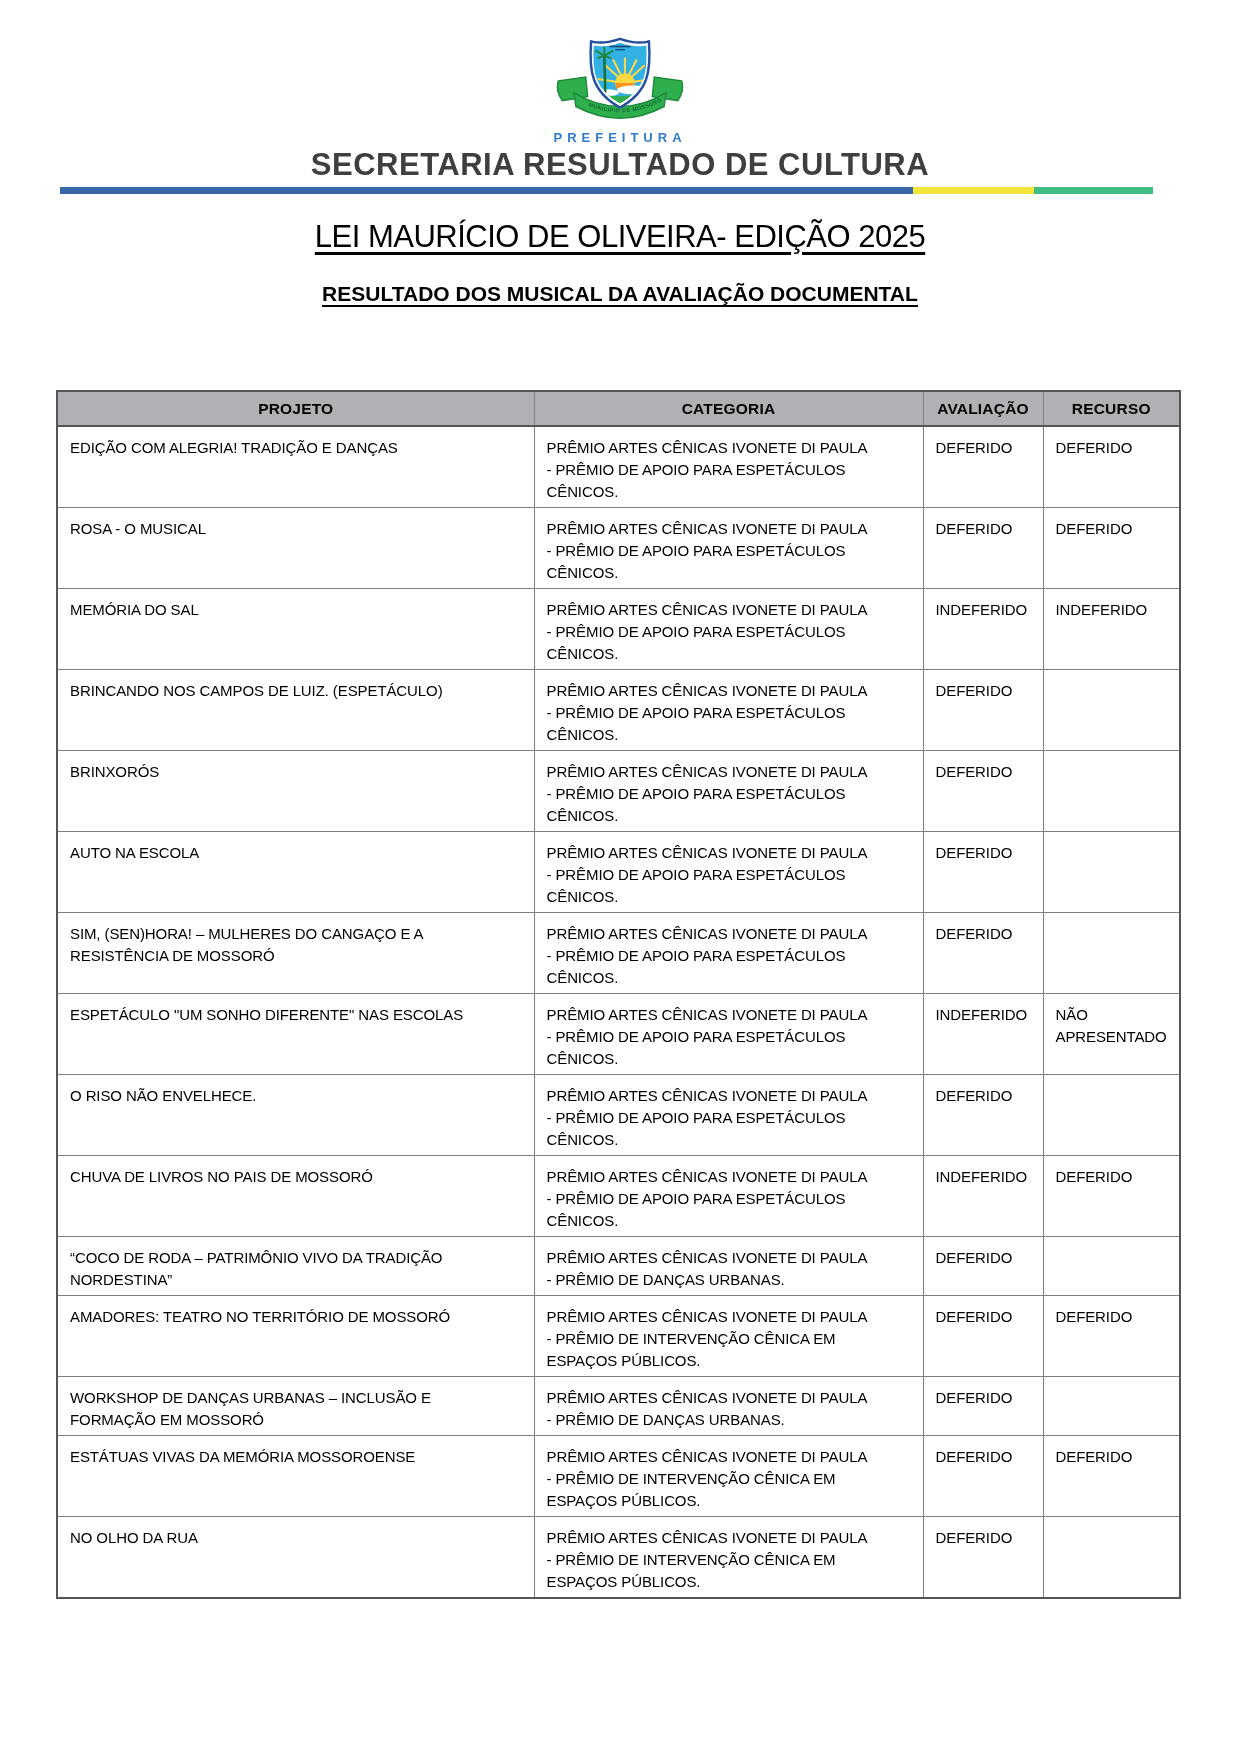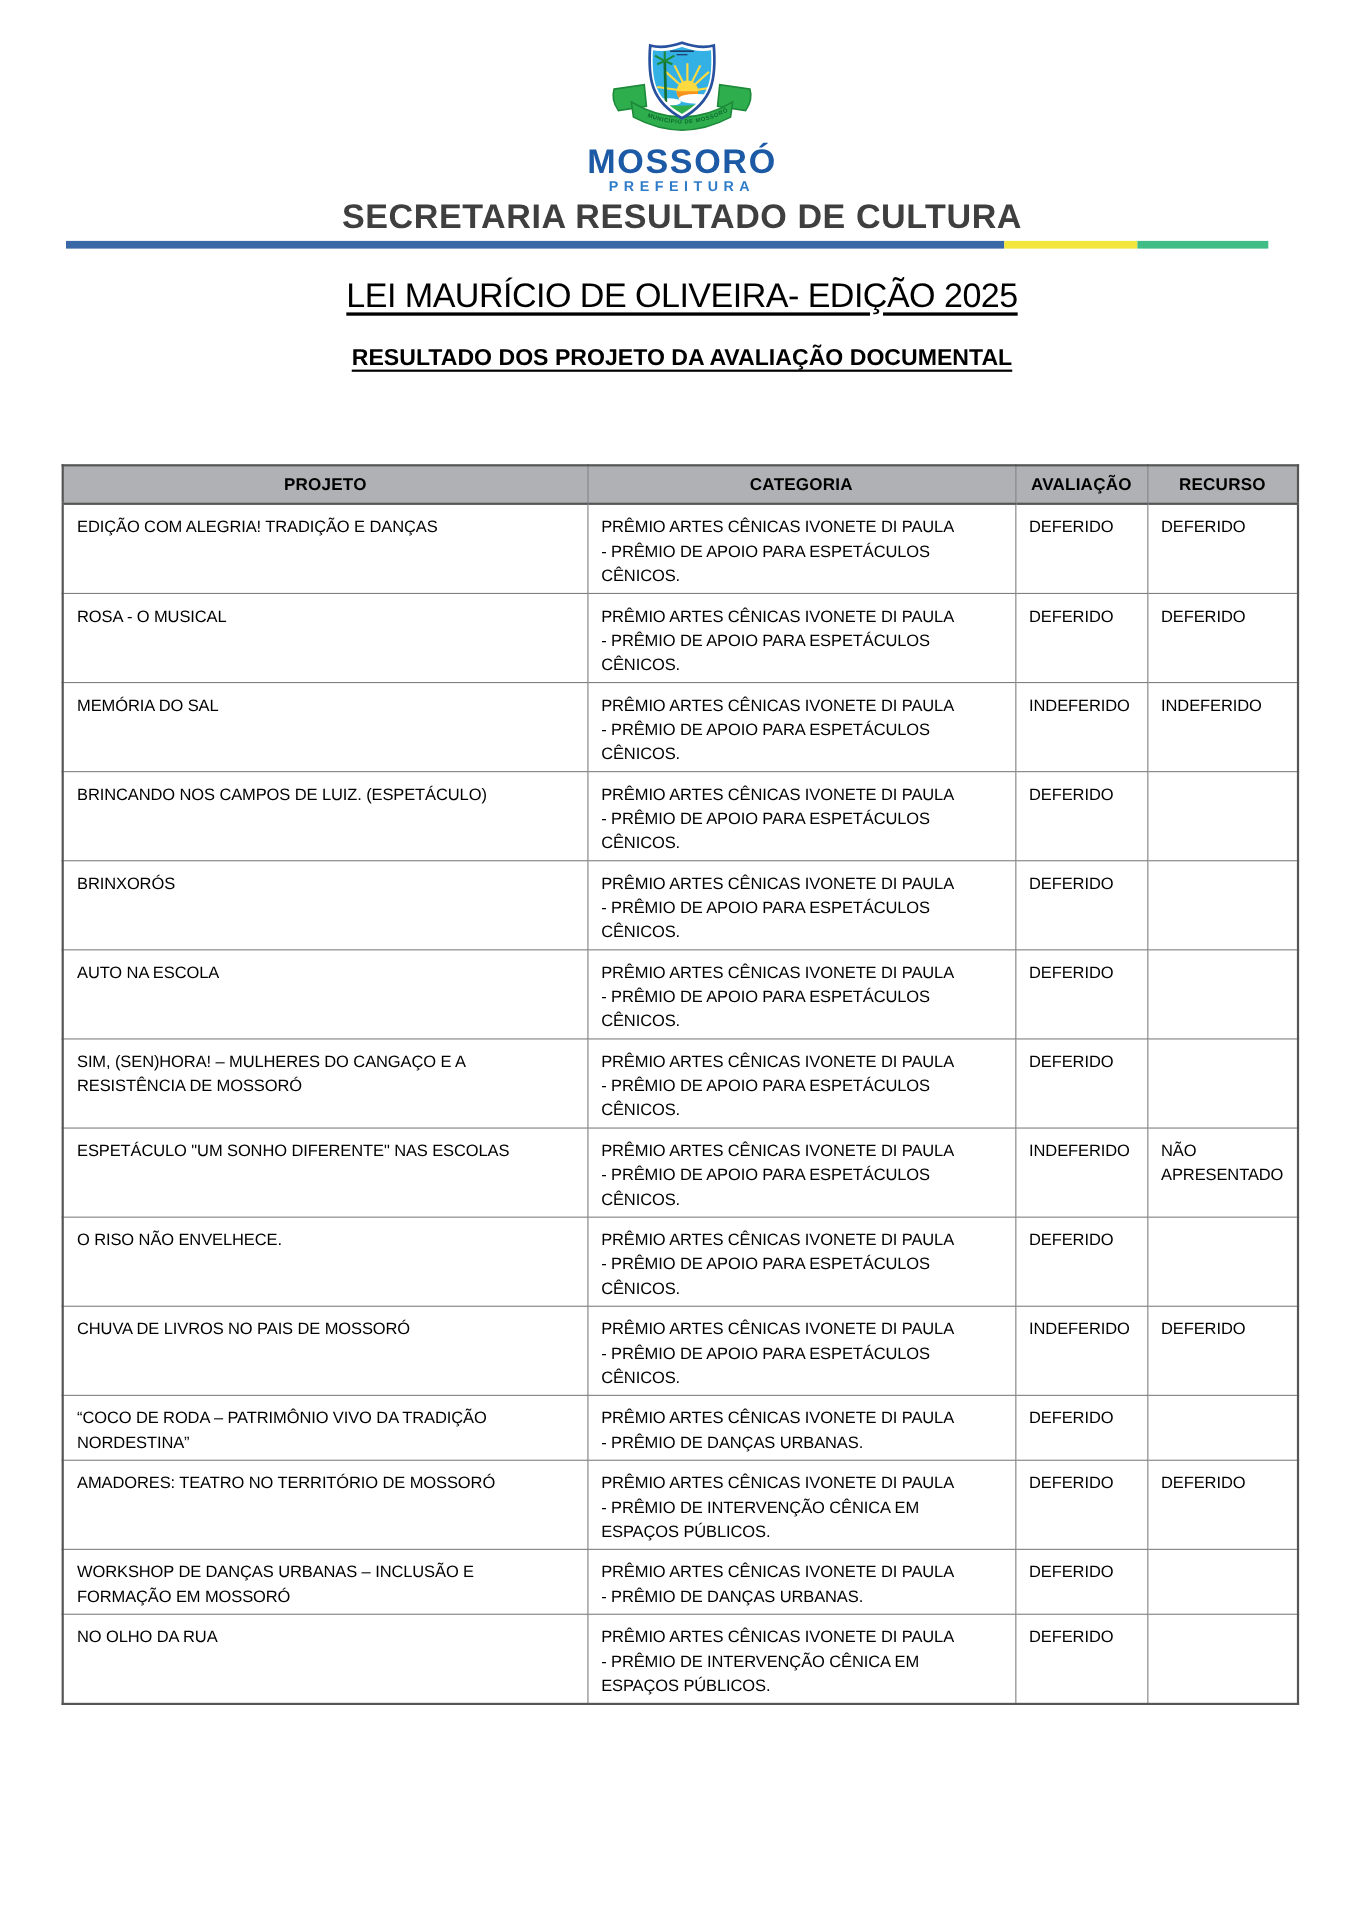--- a/index.html
+++ b/index.html
@@ -116,33 +116,32 @@
         <g fill="#1b3e6e">
           <rect x="64" y="14" width="22" height="1.6"></rect>
           <rect x="70" y="17.5" width="10" height="1.2"></rect>
         </g>
       </g>
 
       <path d="M75,9 C86,13 97,13.5 103.5,11.5 C105.5,40 103,60 75,75 C47,60 44.5,40 46.5,11.5 C53,13.5 64,13 75,9 Z" fill="none" stroke="#ffffff" stroke-width="3.5"></path>
       <path d="M75,7 C86.5,11 97.5,11.5 104.5,9.5 C106.8,40 104,61 75,77 C46,61 43.2,40 45.5,9.5 C52.5,11.5 63.5,11 75,7 Z" fill="none" stroke="#27519e" stroke-width="2.5"></path>
     </svg>
 
-    <div class="city-name">MOSSORÓ</div>
     <div class="city-subtitle">PREFEITURA</div>
     <div class="org-name">SECRETARIA RESULTADO DE CULTURA</div>
 
     <div class="divider">
       <span class="seg-blue"></span>
       <span class="seg-yellow"></span>
       <span class="seg-green"></span>
     </div>
   </div>
 
   <h1 class="title-main">LEI MAURÍCIO DE OLIVEIRA- EDIÇÃO 2025</h1>
-  <h2 class="title-sub">RESULTADO DOS PROJETO DA AVALIAÇÃO DOCUMENTAL</h2>
+  <h2 class="title-sub">RESULTADO DOS MUSICAL DA AVALIAÇÃO DOCUMENTAL</h2>
 
   <table class="results-table">
     <colgroup>
         <col class="c1">
         <col class="c2">
         <col class="c3">
         <col class="c4">
       </colgroup>
     <thead>
       <tr>
@@ -225,20 +224,26 @@
           <td class="cell-avaliacao">DEFERIDO</td>
           <td class="cell-recurso">DEFERIDO</td>
         </tr>
         <tr>
           <td class="cell-projeto">WORKSHOP DE DANÇAS URBANAS – INCLUSÃO E FORMAÇÃO EM MOSSORÓ</td>
           <td class="cell-categoria">PRÊMIO ARTES CÊNICAS IVONETE DI PAULA - PRÊMIO DE DANÇAS URBANAS.</td>
           <td class="cell-avaliacao">DEFERIDO</td>
           <td class="cell-recurso"></td>
         </tr>
         <tr>
+          <td class="cell-projeto">ESTÁTUAS VIVAS DA MEMÓRIA MOSSOROENSE</td>
+          <td class="cell-categoria">PRÊMIO ARTES CÊNICAS IVONETE DI PAULA - PRÊMIO DE INTERVENÇÃO CÊNICA EM ESPAÇOS PÚBLICOS.</td>
+          <td class="cell-avaliacao">DEFERIDO</td>
+          <td class="cell-recurso">DEFERIDO</td>
+        </tr>
+        <tr>
           <td class="cell-projeto">NO OLHO DA RUA</td>
           <td class="cell-categoria">PRÊMIO ARTES CÊNICAS IVONETE DI PAULA - PRÊMIO DE INTERVENÇÃO CÊNICA EM ESPAÇOS PÚBLICOS.</td>
           <td class="cell-avaliacao">DEFERIDO</td>
           <td class="cell-recurso"></td>
         </tr>
       </tbody>
   </table>
 
 </div>
 

